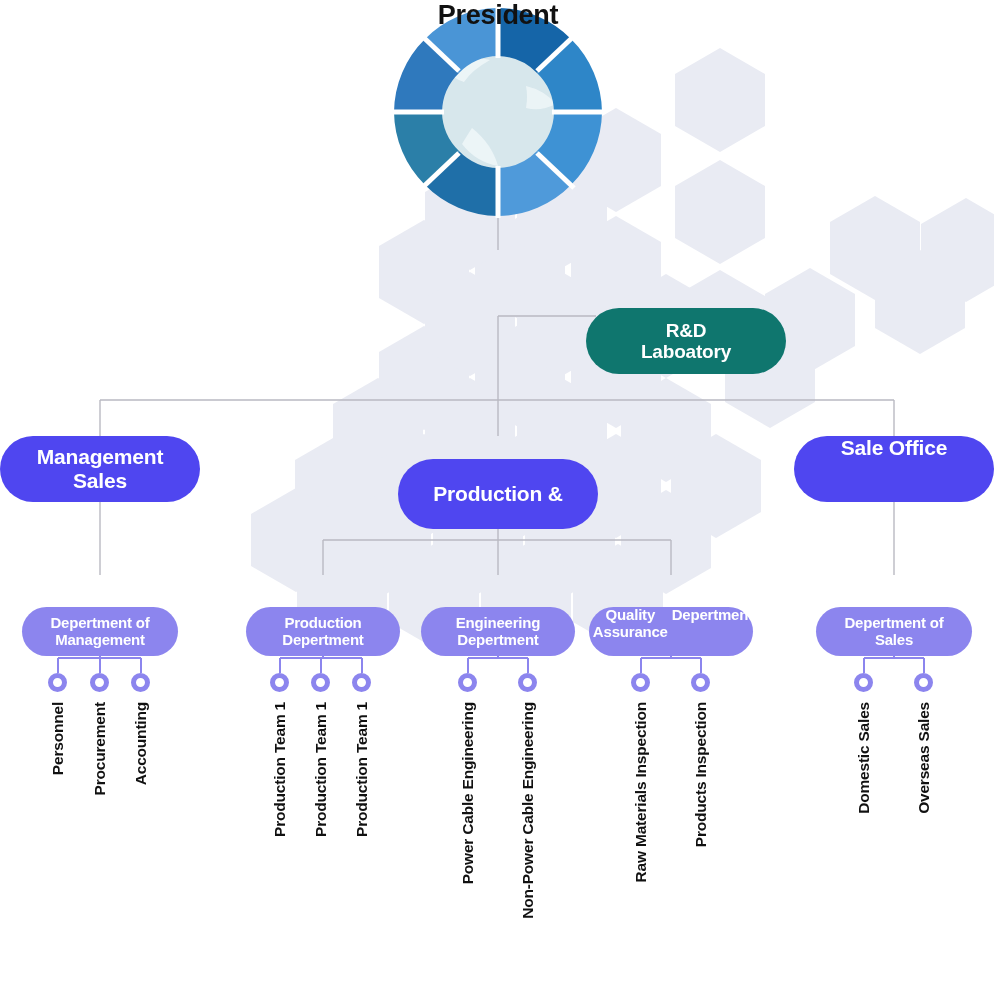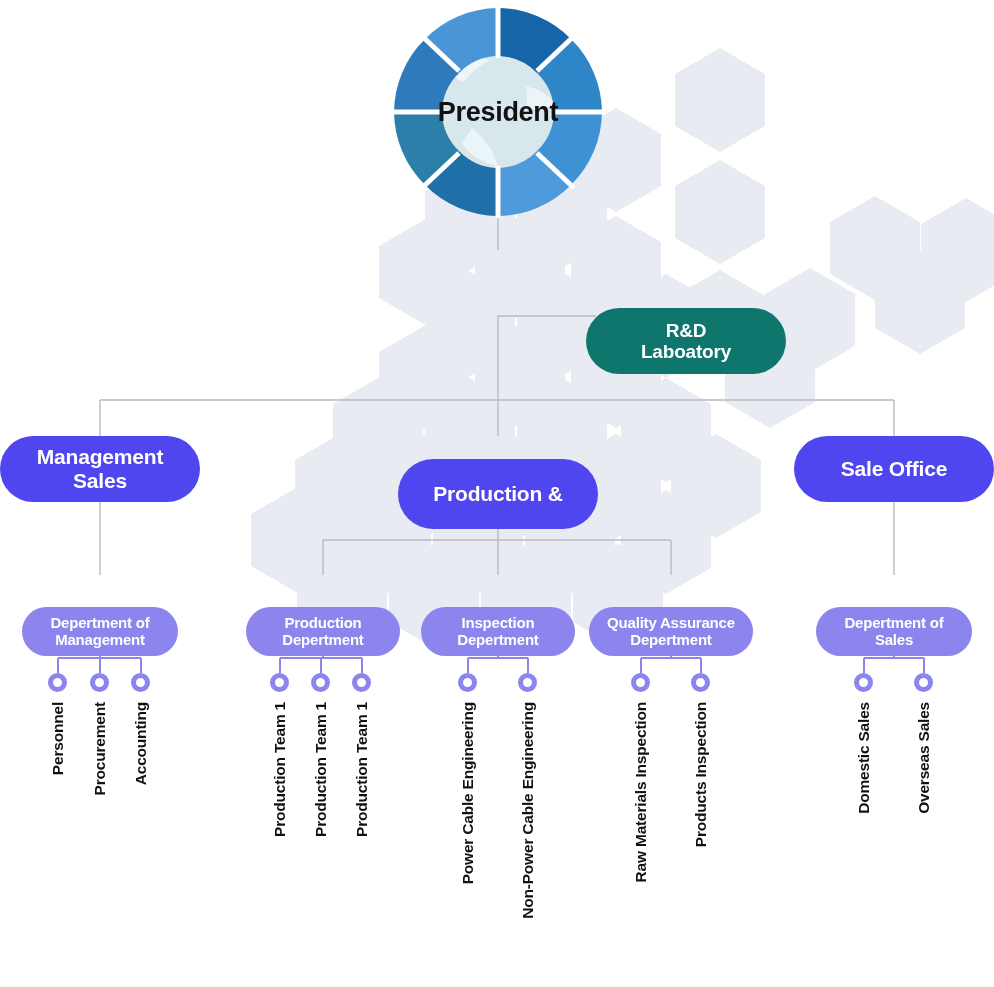--- a/index.html
+++ b/index.html
@@ -25,21 +25,20 @@
     height: 987px;
     pointer-events: none;
   }
   #hex-layer { z-index: 1; }
   #line-layer { z-index: 2; }
 
   .node {
     position: absolute;
     z-index: 3;
     display: flex;
-    align-items: center;
     justify-content: center;
     text-align: center;
     color: #ffffff;
     font-weight: bold;
     line-height: 1.12;
     box-sizing: border-box;
     letter-spacing: -0.2px;
   }
 
   .pill { border-radius: 999px; }
@@ -274,25 +273,25 @@
     <span>Depertment of</span>
     <span>Management</span>
   </div>
 
   <div class="node pill dept-pill" style="left:246px; top:575px; width:154px; height:49px; flex-direction:column;">
     <span>Production</span>
     <span>Depertment</span>
   </div>
 
   <div class="node pill dept-pill" style="left:421px; top:575px; width:154px; height:49px; flex-direction:column;">
-    <span>Inspection</span>
+    <span>Engineering</span>
     <span>Depertment</span>
   </div>
 
-  <div class="node pill dept-pill" style="left:589px; top:575px; width:164px; height:49px; flex-direction:column;">
+  <div class="node pill dept-pill" style="left:589px; top:575px; width:164px; height:49px; flex-direction:row;">
     <span>Quality Assurance</span>
     <span>Depertment</span>
   </div>
 
   <div class="node pill dept-pill" style="left:816px; top:575px; width:156px; height:49px; flex-direction:column;">
     <span>Depertment of</span>
     <span>Sales</span>
   </div>
 
   <div class="leaf" style="left:48px; top:673px;">

